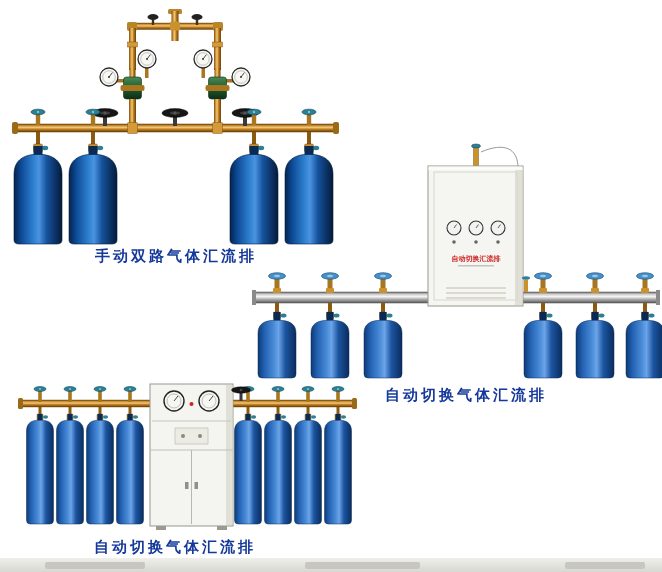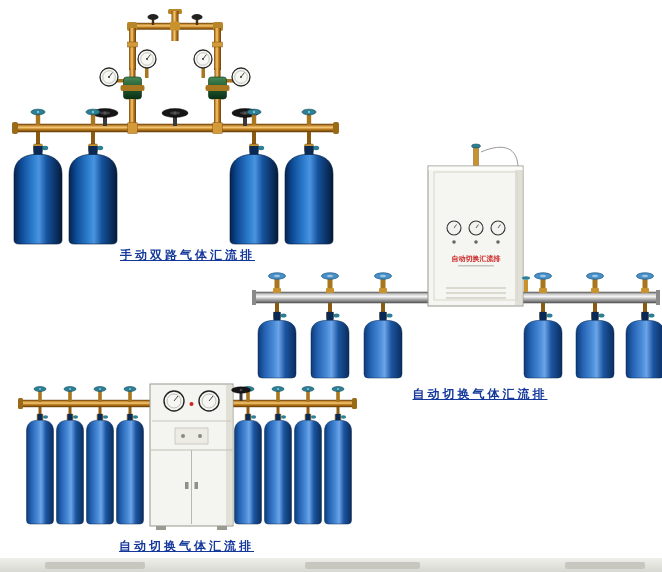--- a/index.html
+++ b/index.html
@@ -1,21 +1,21 @@
 <!DOCTYPE html>
 <html><head>
 <meta charset="utf-8">
 <style>
   html,body{margin:0;padding:0;background:#fff;}
   .canvas{position:relative;width:662px;height:572px;background:#fff;overflow:hidden;
           font-family:"Liberation Sans",sans-serif;}
   figure.product{position:absolute;margin:0;padding:0;}
   figure.product svg{display:block;}
-  .caption{position:absolute;font-size:12px;font-weight:bold;letter-spacing:3px;
-           color:#15389b;text-align:center;white-space:nowrap;text-decoration:underline;}
+  .caption{position:absolute;font-size:15px;font-weight:bold;letter-spacing:3px;
+           color:#15389b;white-space:nowrap;}
   #cap1{left:95px;top:247px;width:185px;}
   #cap2{left:385px;top:386px;width:190px;}
   #cap3{left:94px;top:538px;width:185px;}
   .bottom-strip{position:absolute;left:0;top:558px;width:662px;height:14px;
                 background:linear-gradient(#efefeb,#d8d8d2);}
   .strip-blob{position:absolute;top:4px;height:7px;background:#c7c7c0;border-radius:2px;}
 </style>
 </head>
 <body>
 

